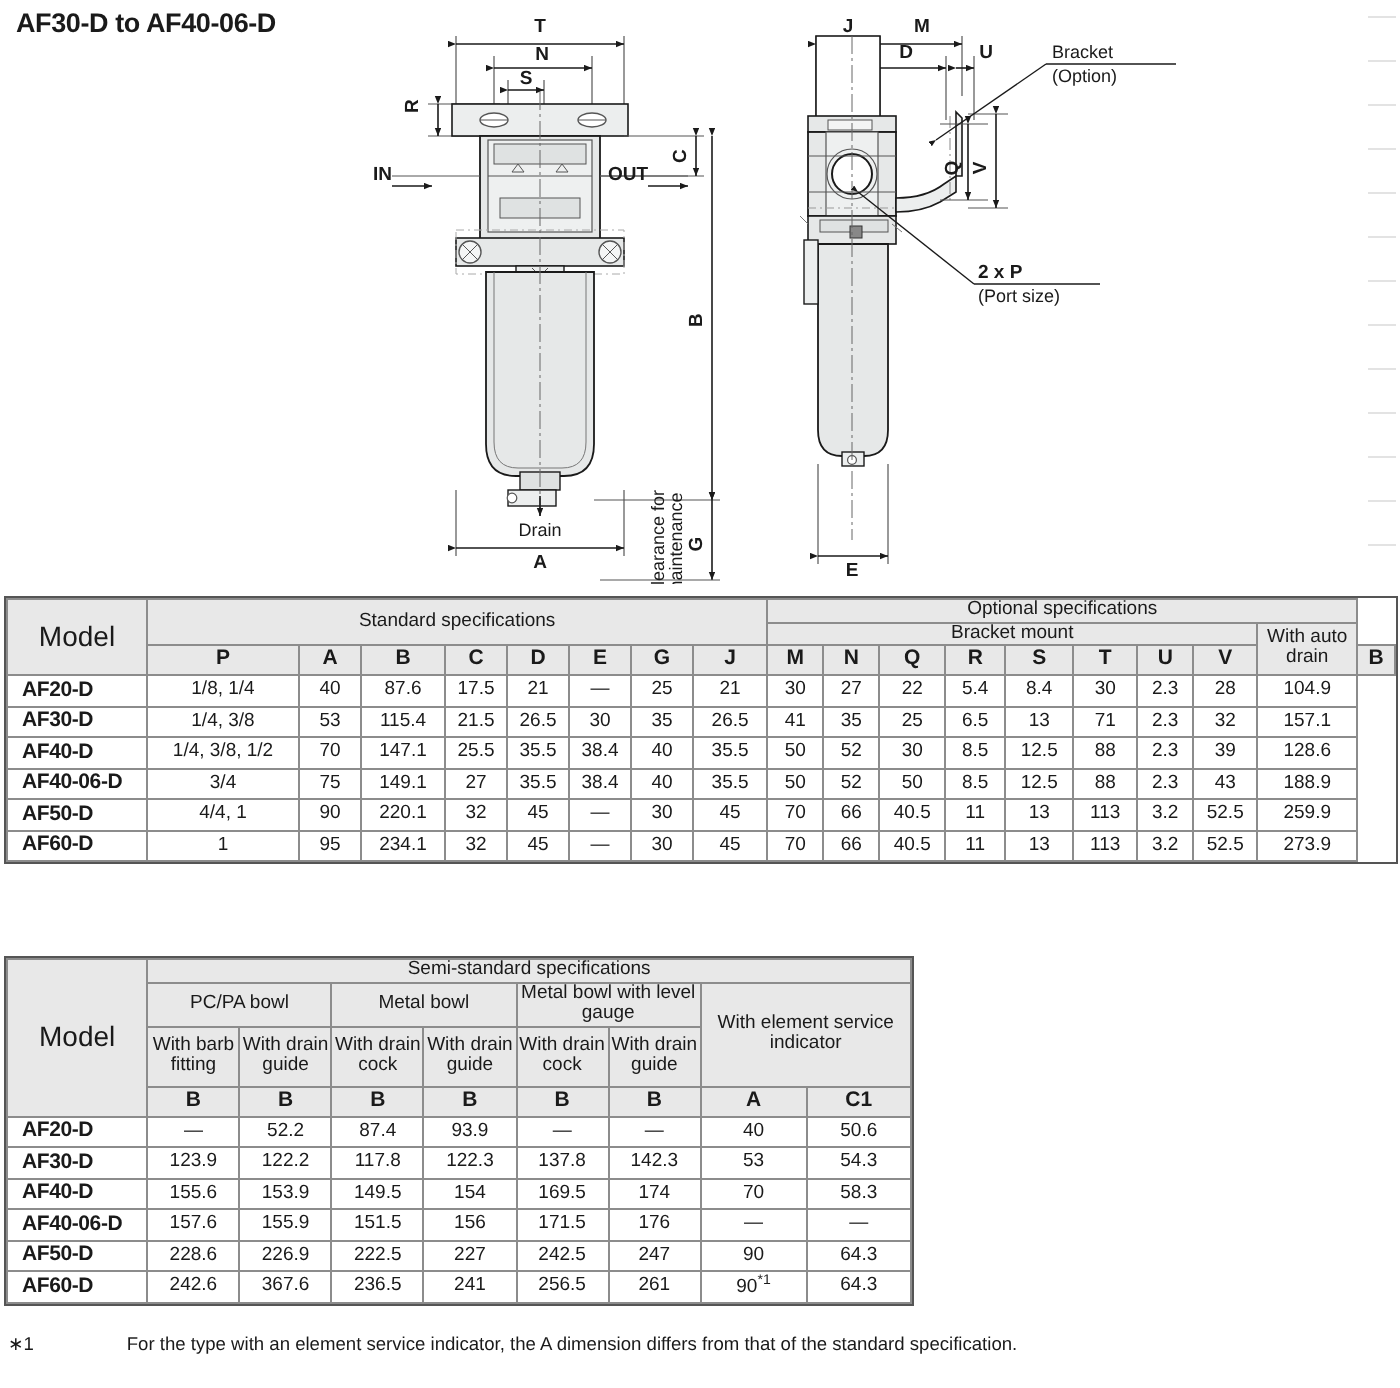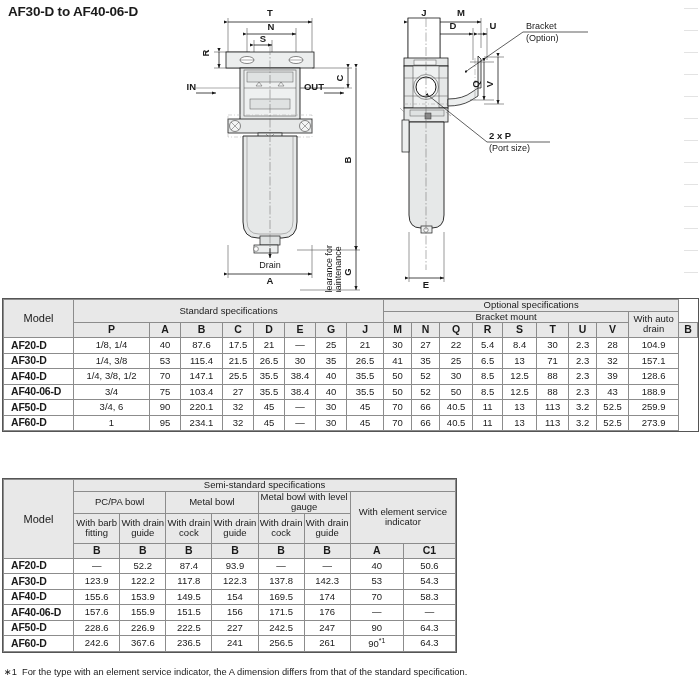--- a/index.html
+++ b/index.html
@@ -33,38 +33,38 @@
     line-height:1.12;
     font-weight:normal;
     background:#ffffff;
   }
   table.spec th{background:#e8e8e8;}
   table.spec td.model{
     background:#ffffff;font-weight:bold;font-size:10.5px;
     text-align:left;padding-left:7px;letter-spacing:-0.2px;
   }
   table.spec th.hdr-letter{font-weight:bold;font-size:10.5px;height:14px;}
-  table.spec th.model-head{font-size:11px;}
+  table.spec th.model-head{font-size:14px;}
   table.spec td.val{height:14.5px;font-size:9.5px;}
   .tbl-outer{border:1px solid #555;}
 
   
   #table1-wrap{position:absolute;left:2px;top:298px;}
   #table1{width:695px;}
   
   #table2-wrap{position:absolute;left:2px;top:478px;}
   #table2{width:453px;}
 
   
   #footnote{
     position:absolute;left:4px;top:666px;width:560px;
     font-size:9.3px;line-height:1.35;
   }
   #footnote .fn-mark{display:inline-block;width:18px;vertical-align:top;}
-  #footnote .fn-text{display:inline-block;width:528px;vertical-align:top;}
+  #footnote .fn-text{display:inline-block;width:528px;vertical-align:top;text-align:center;}
   sup.fnref{font-size:7px;vertical-align:super;}
 
   
   .dlabel{font-family:"Liberation Sans",sans-serif;font-size:9px;fill:#1a1a1a;}
   .dlabel-b{font-family:"Liberation Sans",sans-serif;font-size:9.5px;font-weight:bold;fill:#1a1a1a;}
 </style>
 </head>
 <body>
 
 <div id="page-title">AF30-D to AF40-06-D</div>
@@ -375,39 +375,39 @@
           <td class="val">12.5</td>
           <td class="val">88</td>
           <td class="val">2.3</td>
           <td class="val">39</td>
           <td class="val">128.6</td>
         </tr>
         <tr>
           <td class="model">AF40-06-D</td>
           <td class="val">3/4</td>
           <td class="val">75</td>
-          <td class="val">103.4</td>
+          <td class="val">149.1</td>
           <td class="val">27</td>
           <td class="val">35.5</td>
           <td class="val">38.4</td>
           <td class="val">40</td>
           <td class="val">35.5</td>
           <td class="val">50</td>
           <td class="val">52</td>
           <td class="val">50</td>
           <td class="val">8.5</td>
           <td class="val">12.5</td>
           <td class="val">88</td>
           <td class="val">2.3</td>
           <td class="val">43</td>
           <td class="val">188.9</td>
         </tr>
         <tr>
           <td class="model">AF50-D</td>
-          <td class="val">3/4, 6</td>
+          <td class="val">4/4, 1</td>
           <td class="val">90</td>
           <td class="val">220.1</td>
           <td class="val">32</td>
           <td class="val">45</td>
           <td class="val">—</td>
           <td class="val">30</td>
           <td class="val">45</td>
           <td class="val">70</td>
           <td class="val">66</td>
           <td class="val">40.5</td>

